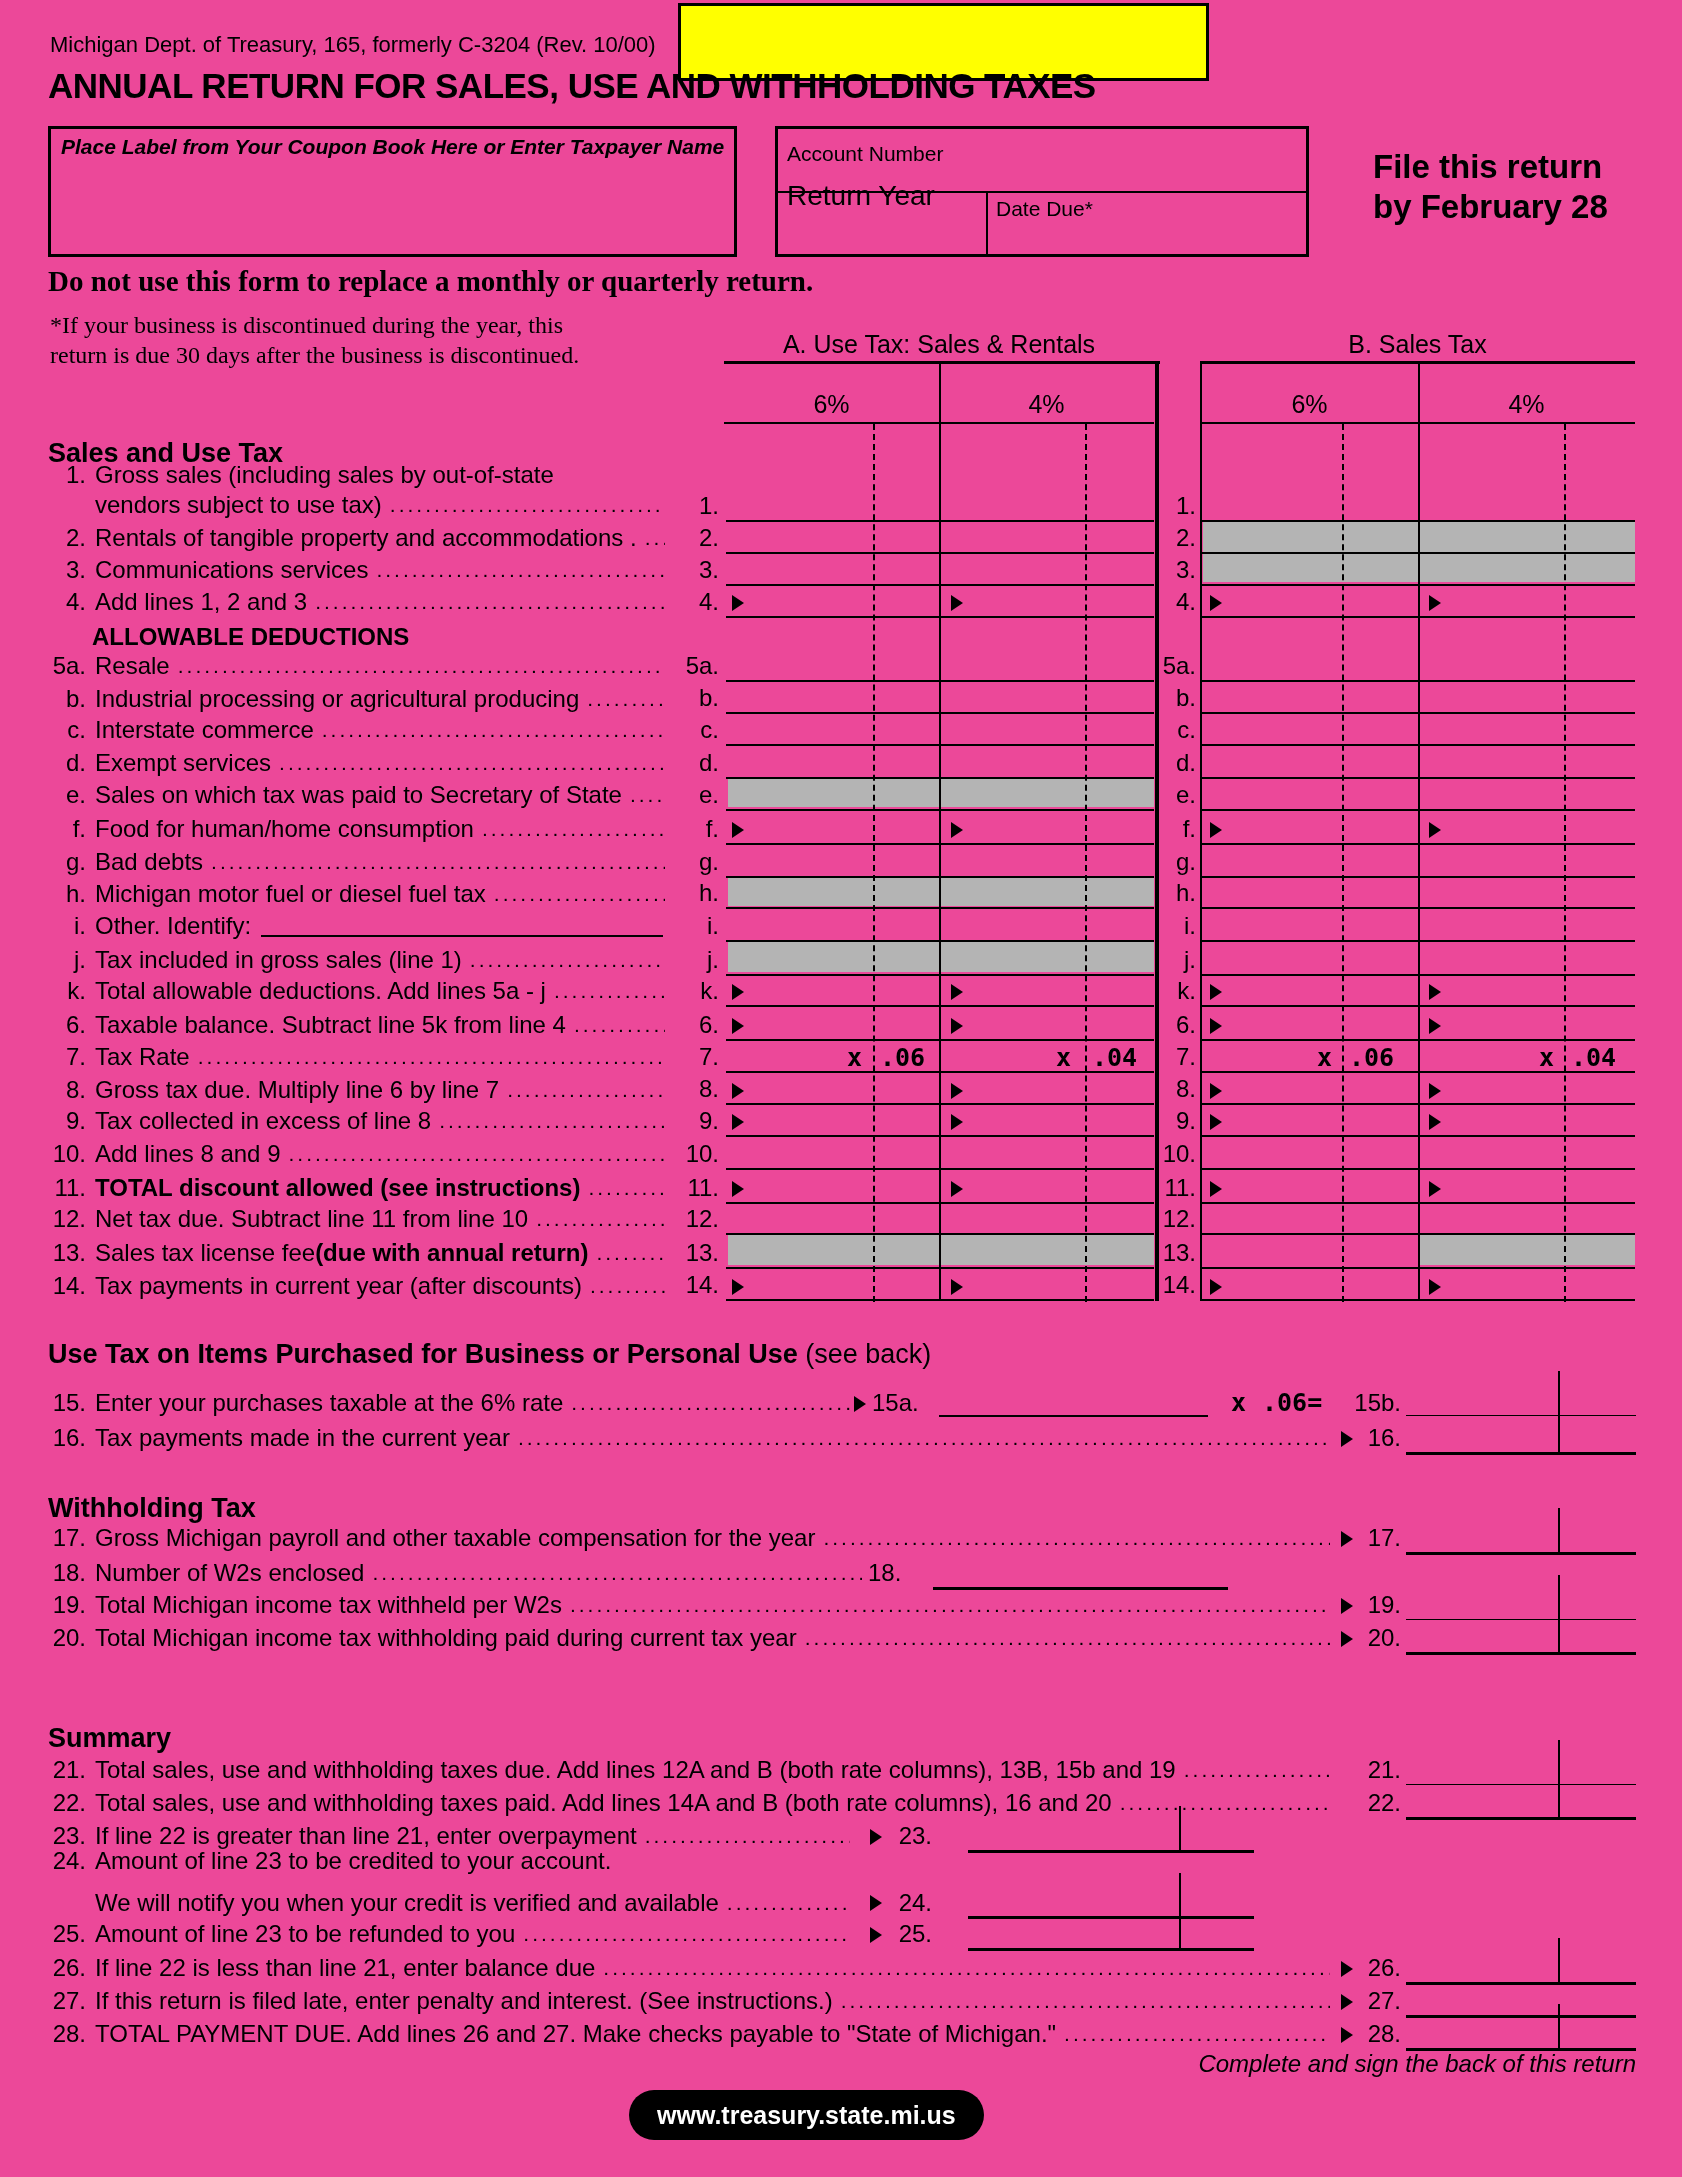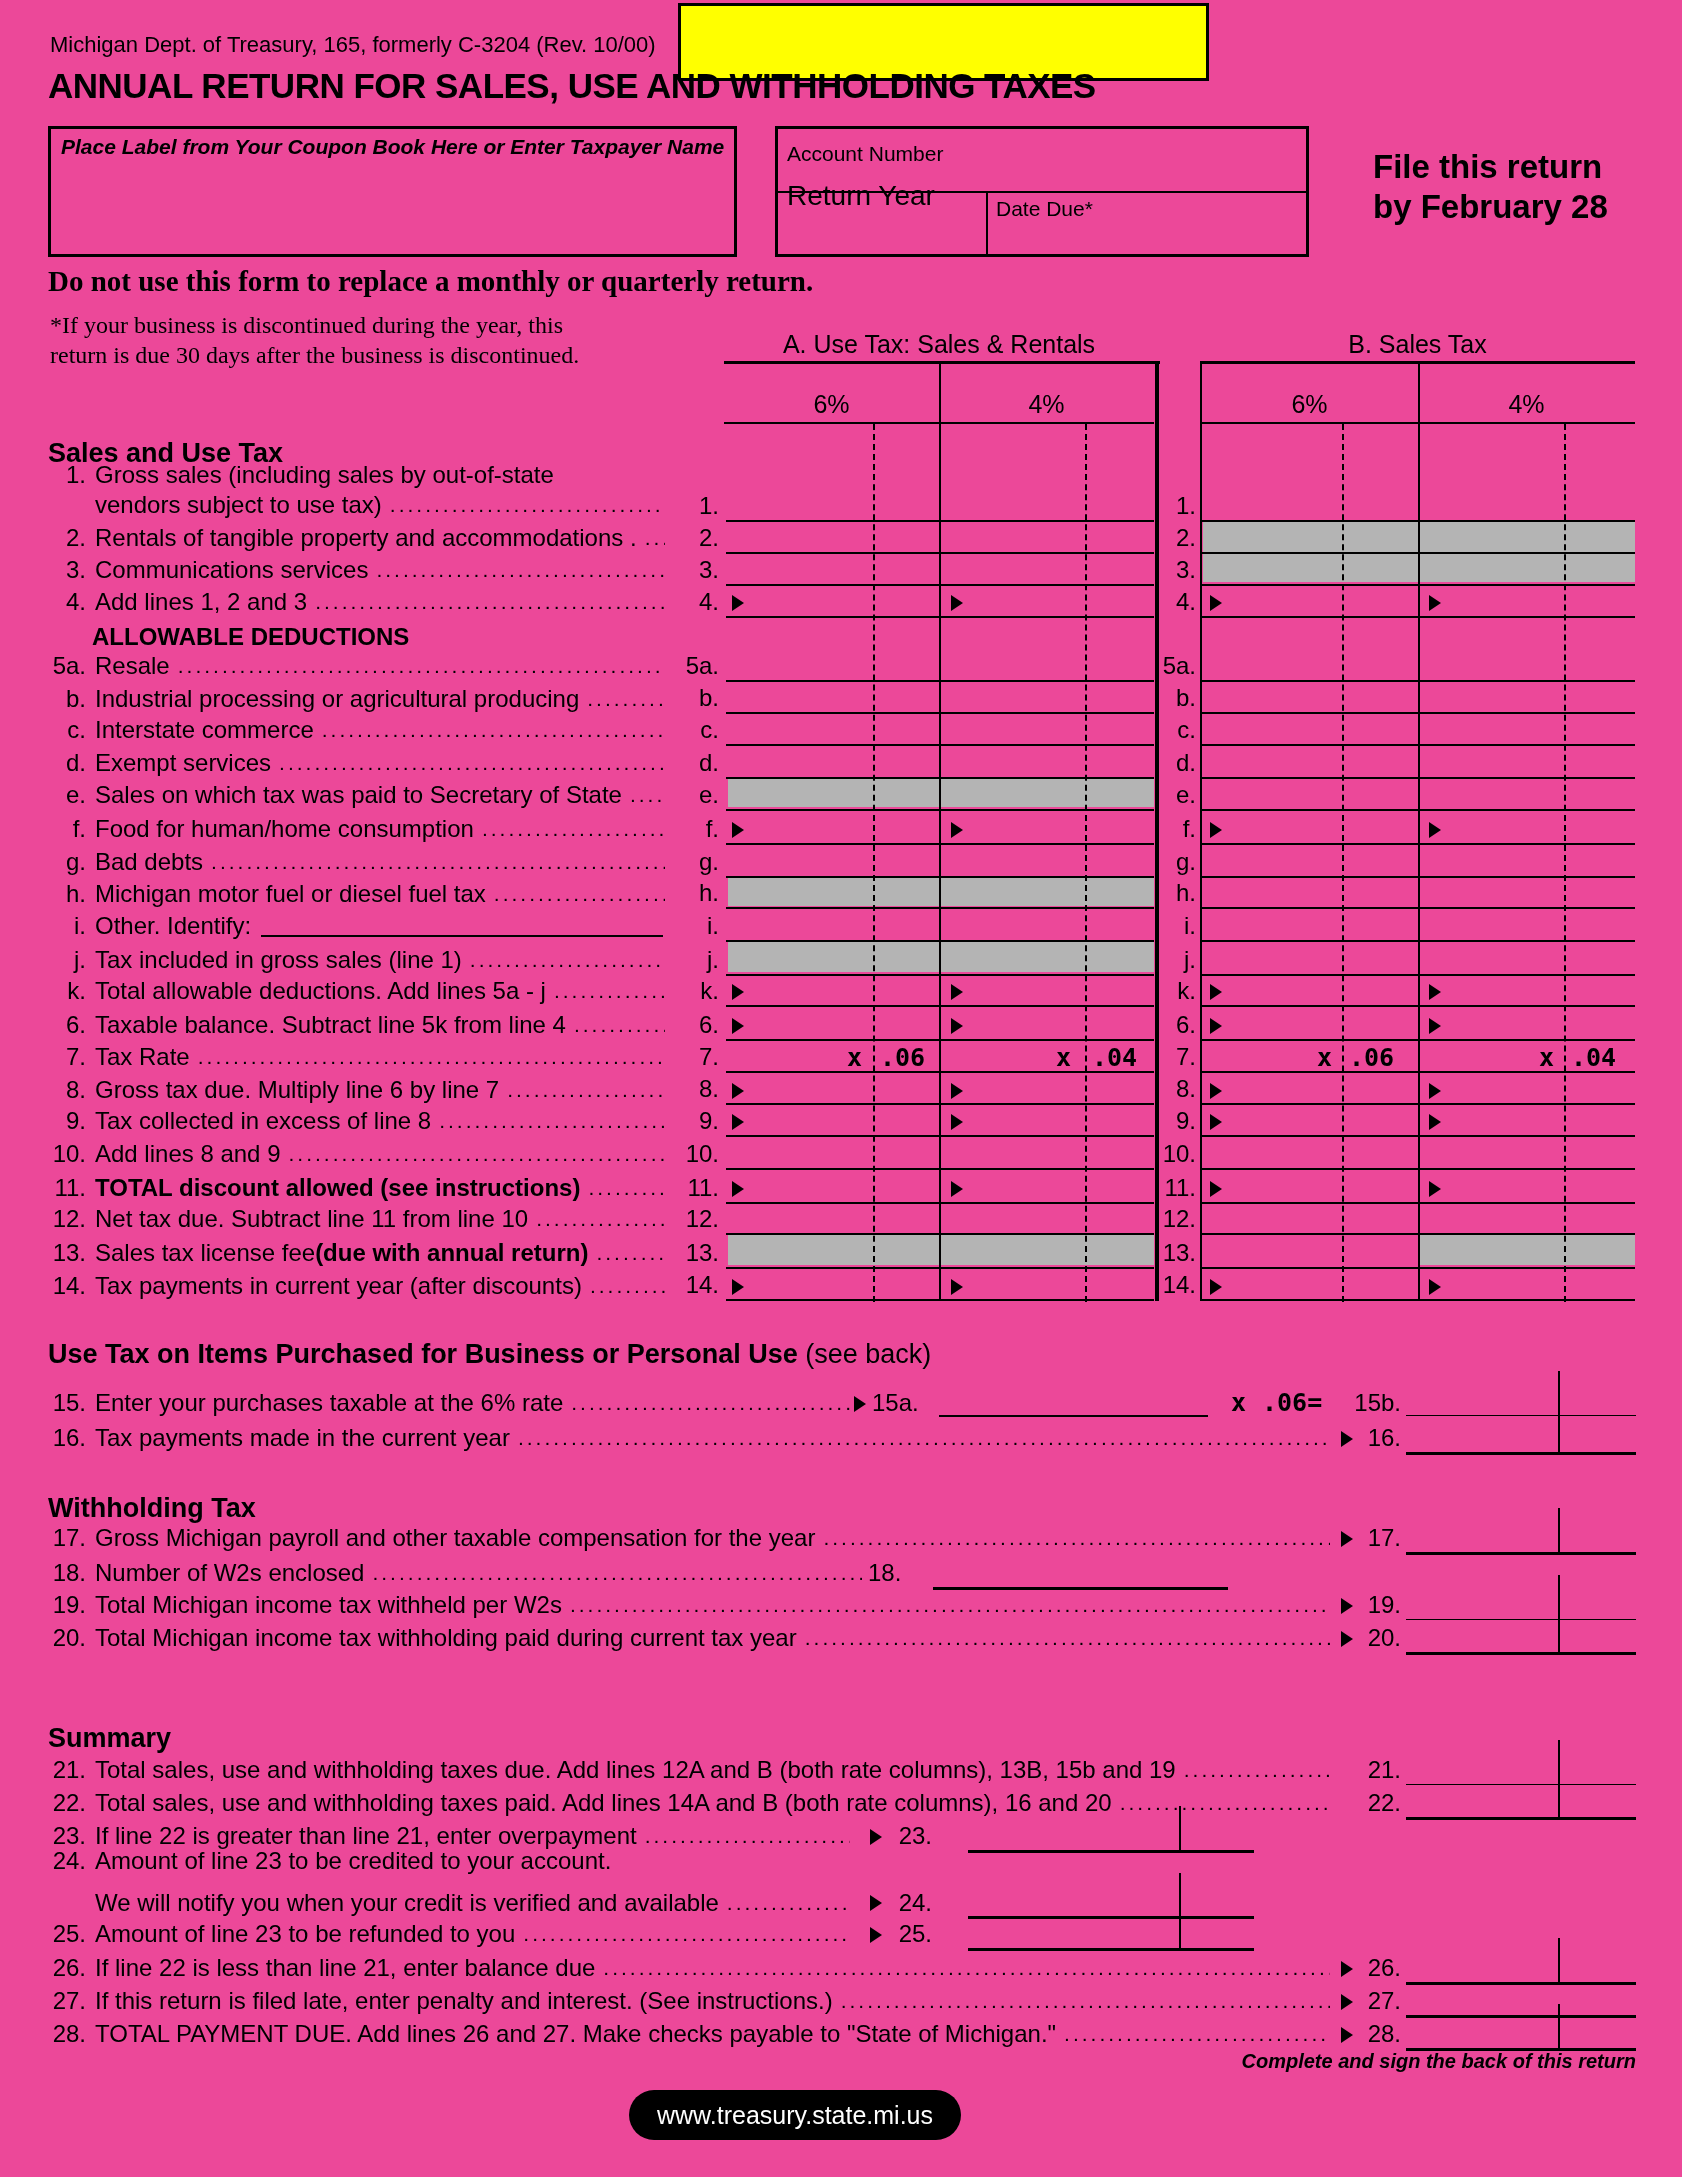--- a/index.html
+++ b/index.html
@@ -51,22 +51,22 @@
   .h2{position:absolute;left:92px;font-weight:bold;font-size:24px}
   .h1 .n{font-weight:normal}
   
   .rlab{position:absolute;font-size:24px}
   .rlab.r{text-align:right}
   .aml{position:absolute;border-top:3px solid #000}
   .aml.thin{border-top-width:1.5px}
   .tick{position:absolute;border-left:2.5px solid #000;width:0}
   
   .wm{position:absolute;left:34px;top:2052px;font-family:"DejaVu Sans Mono",monospace;font-size:76px;color:#1a1a1a;letter-spacing:1px}
-  .pill{position:absolute;left:629px;top:2090px;height:50px;line-height:50px;border-radius:26px;background:#000;color:#fff;font-weight:normal;font-size:25px;padding:0 28px}
-  .sign{position:absolute;left:1134px;width:502px;top:2050px;text-align:right;font-style:italic;font-weight:bold;font-size:20px}
+  .pill{position:absolute;left:629px;top:2090px;height:50px;line-height:50px;border-radius:26px;background:#000;color:#fff;font-weight:bold;font-size:25px;padding:0 28px}
+  .sign{position:absolute;left:1134px;width:502px;top:2050px;text-align:right;font-style:italic;font-weight:normal;font-size:24px}
 </style>
 </head>
 <body>
 
 <div class="page">
 
   <div class="formid">Michigan Dept. of Treasury, 165, formerly C-3204 (Rev. 10/00)</div>
   <div class="ybox"></div>
   <div class="title">ANNUAL RETURN FOR SALES, USE AND WITHHOLDING TAXES</div>
   <div class="lbox">

